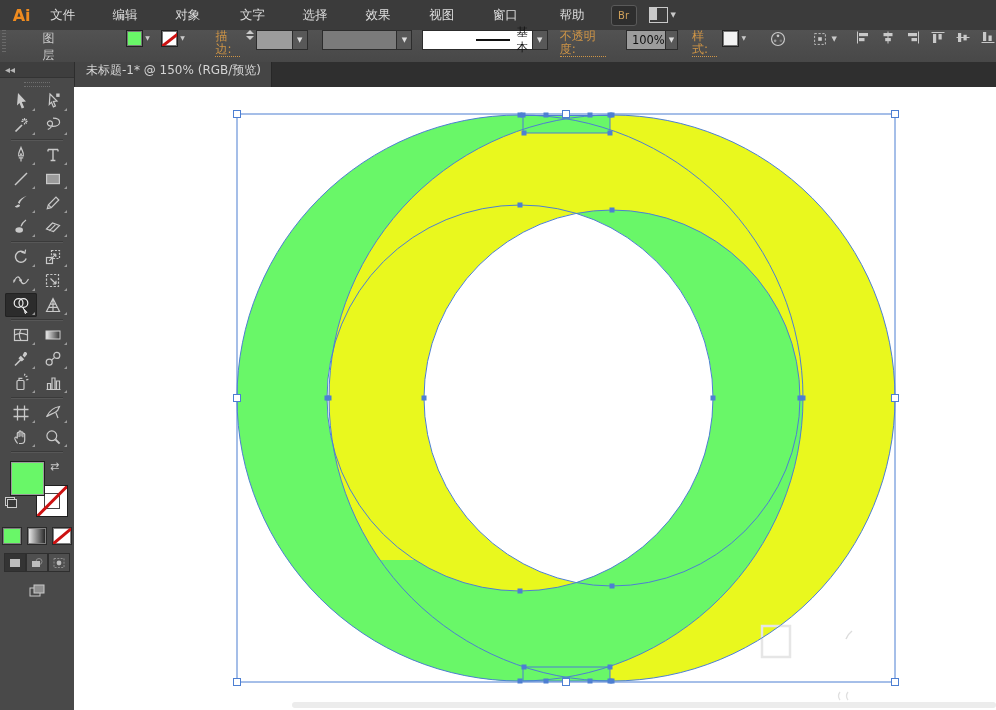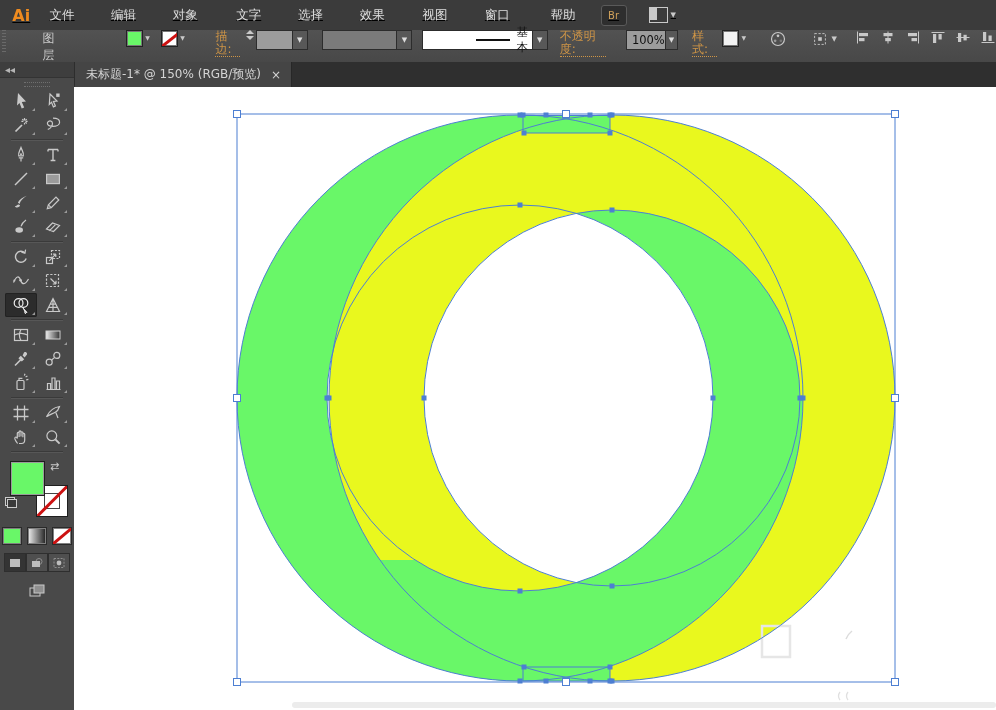--- a/index.html
+++ b/index.html
@@ -2,25 +2,25 @@
 <html><head>
 <meta charset="utf-8">
 <style>
   html,body{margin:0;padding:0;background:#262626;}
   body{width:996px;height:710px;position:relative;overflow:hidden;
        font-family:"DejaVu Sans","Liberation Sans",sans-serif;
        -webkit-font-smoothing:antialiased;}
   .abs{position:absolute;}
   
   #menubar{left:0;top:0;width:996px;height:30px;background:#3b3b3b;
-           border-bottom:1px solid #282828;display:flex;align-items:center;text-decoration:underline;}
+           border-bottom:1px solid #282828;display:flex;align-items:center;}
   #ai-logo{width:34px;height:26px;margin-left:6px;display:flex;align-items:center;justify-content:center;
            color:#ef8b1f;font-weight:bold;font-size:16px;}
   .menu-item{color:#dedede;font-size:12.5px;padding:0 13px;height:30px;line-height:30px;cursor:default;}
-  #menu-right{margin-left:auto;display:flex;align-items:center;margin-right:320px;gap:22px;}
+  #menu-right{margin-left:auto;display:flex;align-items:center;margin-right:320px;gap:12px;}
   #br-btn{width:24px;height:19px;background:#2e2e2e;border:1px solid #5a5a5a;border-radius:3px;
           color:#cfa05a;font-size:10px;display:flex;align-items:center;justify-content:center;}
   #layout-btn{display:flex;align-items:center;gap:3px;color:#cfcfcf;}
   #layout-glyph{width:17px;height:14px;border:1px solid #c9c9c9;display:grid;
                 grid-template-columns:7px 8px;grid-template-rows:6px 6px;}
   #layout-glyph span:first-child{background:#c9c9c9;grid-row:1/3;}
   .dd-caret{font-size:7px;color:#c9c9c9;}
   
   #controlbar{left:0;top:30px;width:996px;height:32px;background:linear-gradient(#525252,#484848);
               border-bottom:1px solid #272727;display:flex;align-items:flex-start;}
@@ -40,21 +40,21 @@
   .stepper .dn{border-top:4px solid #c9c9c9;}
   .combo{height:18px;border:1px solid #2c2c2c;display:flex;align-items:center;}
   .combo .val{flex:1;font-size:11.5px;color:#111;padding-left:5px;}
   .combo .arrow{width:14px;height:100%;display:flex;align-items:center;justify-content:center;
                 font-size:7px;color:#ddd;background:#585858;border-left:1px solid #2c2c2c;}
   .icon-cell{display:flex;align-items:center;justify-content:center;color:#c9c9c9;}
   
   #tabstrip{left:74px;top:62px;width:922px;height:25px;background:#2f2f2f;border-bottom:1px solid #232323;
             display:flex;}
   #doc-tab{height:25px;background:#454545;border-right:1px solid #272727;display:flex;align-items:center;
-           padding:0 10px 0 12px;gap:10px;}
+           padding:0 10px 0 12px;gap:10px;flex-direction:column;}
   #doc-tab span{color:#d4d4d4;font-size:12px;white-space:nowrap;}
   #tab-close{color:#9f9f9f;font-size:12px;}
   
   #toolbar{left:0;top:62px;width:74px;height:648px;background:#494949;border-right:1px solid #2d2d2d;}
   #tb-header{height:15px;background:#3e3e3e;color:#b5b5b5;font-size:10px;line-height:15px;
              padding-left:5px;border-bottom:1px solid #333;}
   #tb-grip{width:26px;height:3px;margin:4px auto 2px auto;
            border-top:1px dotted #6f6f6f;border-bottom:1px dotted #6f6f6f;}
   #tools{display:grid;grid-template-columns:32px 32px;justify-content:center;}
   .tool{width:32px;height:24px;display:flex;align-items:center;justify-content:center;

